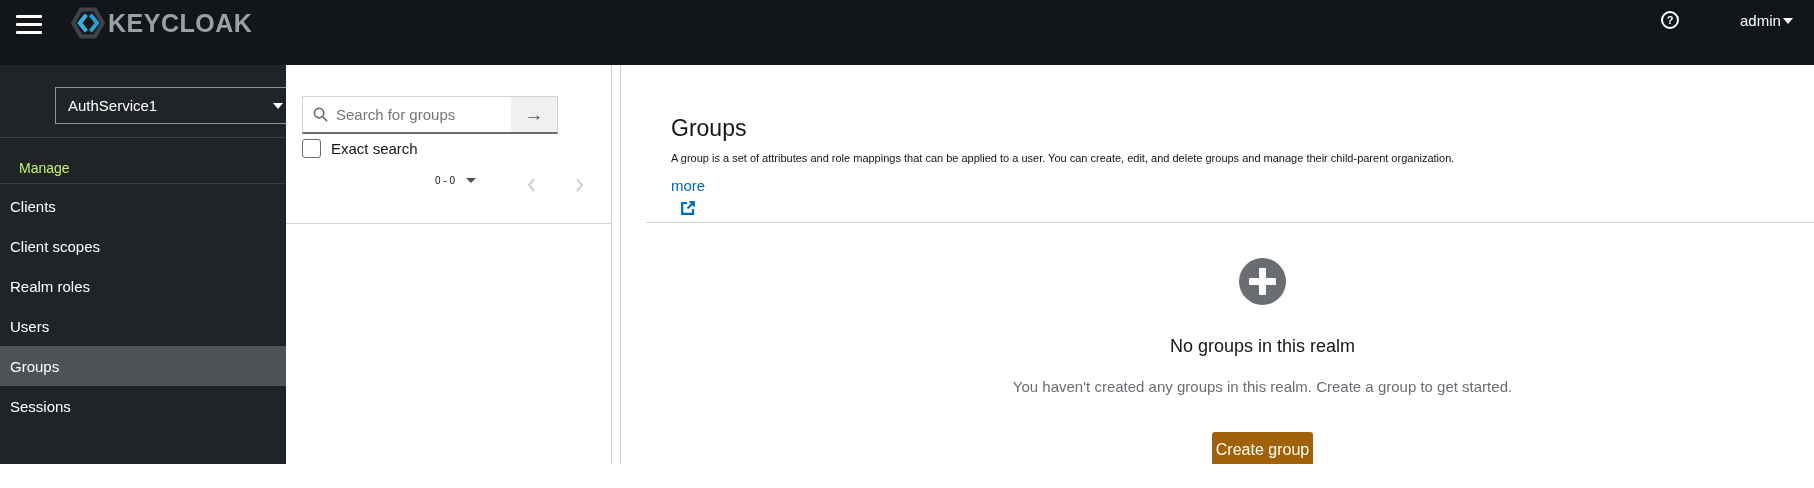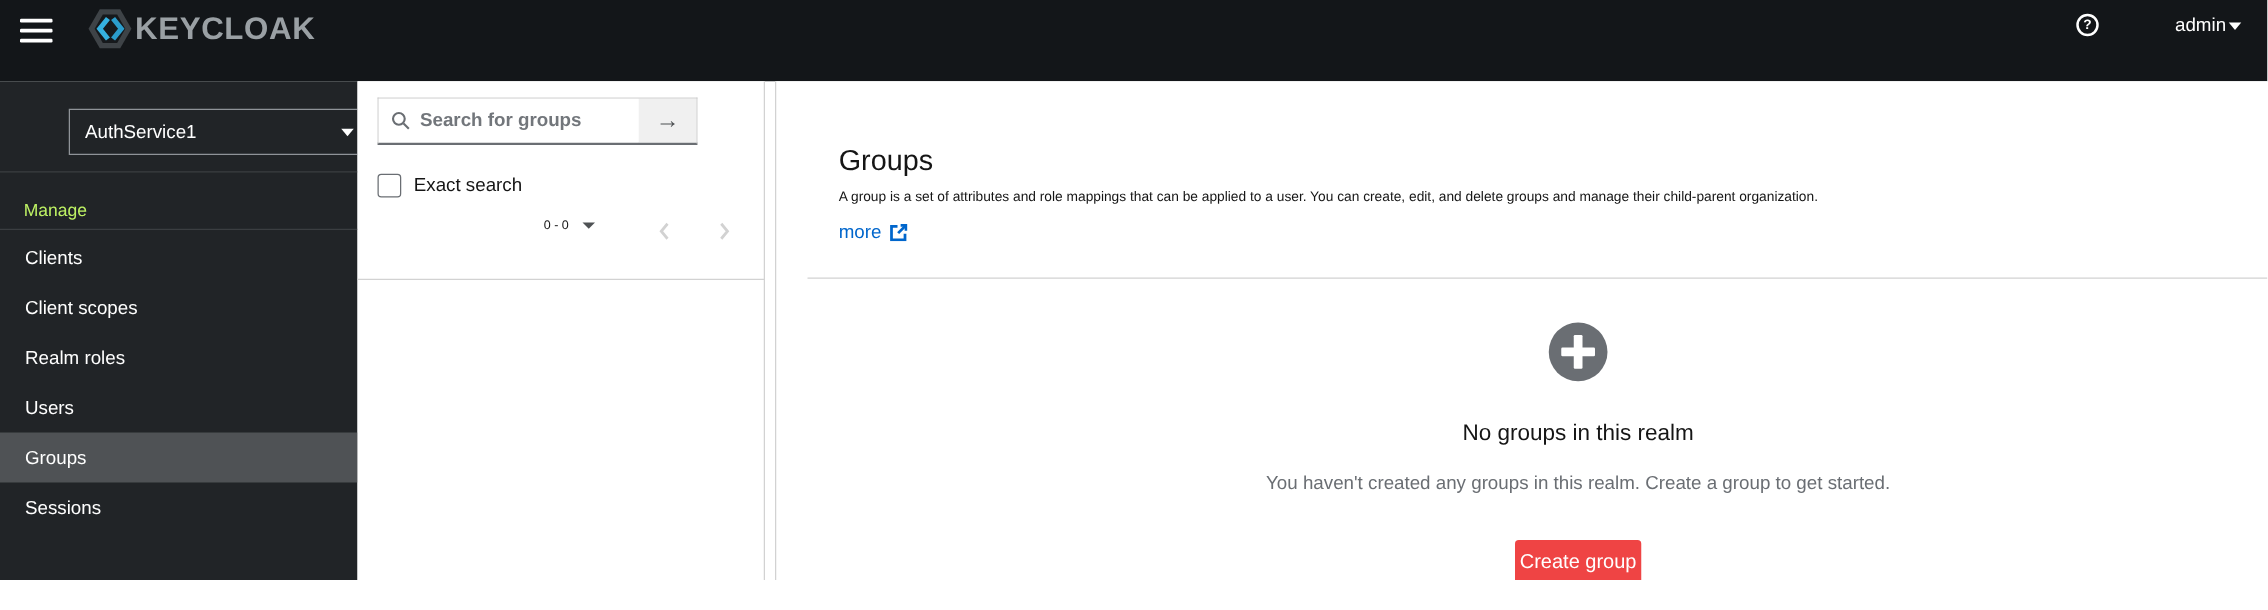--- a/index.html
+++ b/index.html
@@ -22,32 +22,32 @@
 
   
   .sidebar { position:absolute; left:0; top:65px; width:286px; height:423px; background:#212427; }
   .realm-box { position:absolute; left:19px; top:22px; width:241px; height:37px; border:1px solid #8f9398;
                display:flex; align-items:center; padding:0 12px; cursor:pointer;margin-left:36px; }
   .realm-name { color:#fff; font-size:15px; }
   .realm-box .caret-down-white { margin-left:auto; }
   .sb-divider { position:absolute; left:0; width:286px; height:1px; background:#3b3e41; }
   .section-title { position:absolute; left:19px; top:95px; color:#bef264; font-size:14px; }
   .nav { position:absolute; left:0; top:121px; width:286px; }
-  .nav-item { height:40px; display:flex; align-items:center; padding-left:20px; color:#fff;
+  .nav-item { height:40px; display:flex; align-items:center; padding-left:10px; color:#fff;
               font-size:15px; cursor:pointer; }
   .nav-item.selected { background:#4f5255; }
 
   
   .tree-panel { position:absolute; left:286px; top:65px; width:326px; height:423px; background:#fff;
                 border-right:1px solid #d2d2d2; }
   .main-area { position:absolute; left:620px; top:65px; width:1194px; height:423px; background:#fff;
                border-left:1px solid #d2d2d2; }
 
-  .search-row { position:absolute; left:16px; top:13px; width:256px; height:38px; display:flex;
-                border:1px solid #d2d2d2; border-bottom:2px solid #6a6e73;font-weight:bold; }
+  .search-row { position:absolute; left:16px; top:31px; width:256px; height:38px; display:flex;
+                border:1px solid #d2d2d2; border-bottom:2px solid #6a6e73; }
   .search-input { flex:1; display:flex; align-items:center; gap:8px; padding-left:10px; background:#fff; cursor:text; }
   .search-placeholder { color:#72767b; font-size:15px; }
   .search-btn { width:46px; background:#f0f0f0; display:flex; align-items:center; justify-content:center;
                 cursor:pointer; }
   .search-btn span { font-size:19px; color:#4f5255; line-height:1; }
 
   .exact-row { position:absolute; left:16px; top:74px; display:flex; align-items:center; }
   .checkbox { width:19px; height:19px; border:1px solid #6a6e73; border-radius:3px; background:#fff; cursor:pointer; }
   .exact-label { margin-left:10px; font-size:15px; color:#151515; }
 
@@ -58,31 +58,31 @@
   .chev { position:absolute; top:112px; width:12px; height:16px; cursor:default; }
   .chev svg { display:block; }
   .chev-left { left:240px; }
   .chev-right { left:287px; }
   .panel-divider { position:absolute; left:0; top:158px; width:326px; height:1px; background:#d2d2d2; }
 
   
   .page-title { position:absolute; left:50px; top:50px; font-size:23px; color:#151515; font-weight:400; }
   .page-desc { position:absolute; left:50px; top:87px; font-size:11px; color:#151515; white-space:nowrap; }
   .more-link { position:absolute; left:50px; top:112px; display:flex; align-items:center; gap:7px;
-               color:#0066cc; font-size:15px; cursor:pointer; }
+               color:#0066cc; font-size:15px; cursor:pointer;flex-direction:column; }
   .content-divider { position:absolute; left:25px; right:0; top:157px; height:1px; background:#d2d2d2; }
 
   .empty-state { position:absolute; left:0; right:0; top:193px; text-align:center; transform:translateX(45px); }
   .plus-circle { position:relative; width:47px; height:47px; border-radius:50%; background:#6a6e73; margin:0 auto; }
   .plus-circle i { position:absolute; background:#fff; border-radius:1px; }
   .plus-h { left:10px; top:20px; width:27px; height:7px; }
   .plus-v { left:20px; top:10px; width:7px; height:27px; }
   .es-title { margin-top:31px; font-size:18px; font-weight:500; color:#151515; }
   .es-body { margin-top:21px; font-size:15px; color:#6a6e73; }
-  .es-btn { display:inline-block; margin-top:37px; background:#ef4444; color:#fff; border:none;
+  .es-btn { display:inline-block; margin-top:37px; background:#a16207; color:#fff; border:none;
             font-size:16px; font-family:"Liberation Sans", sans-serif; padding:9px 4px; border-radius:3px; cursor:pointer; }
 </style>
 </head>
 <body>
 
 <div id="app">
 
   <div class="masthead">
     <div class="hamburger">
       <span></span>

